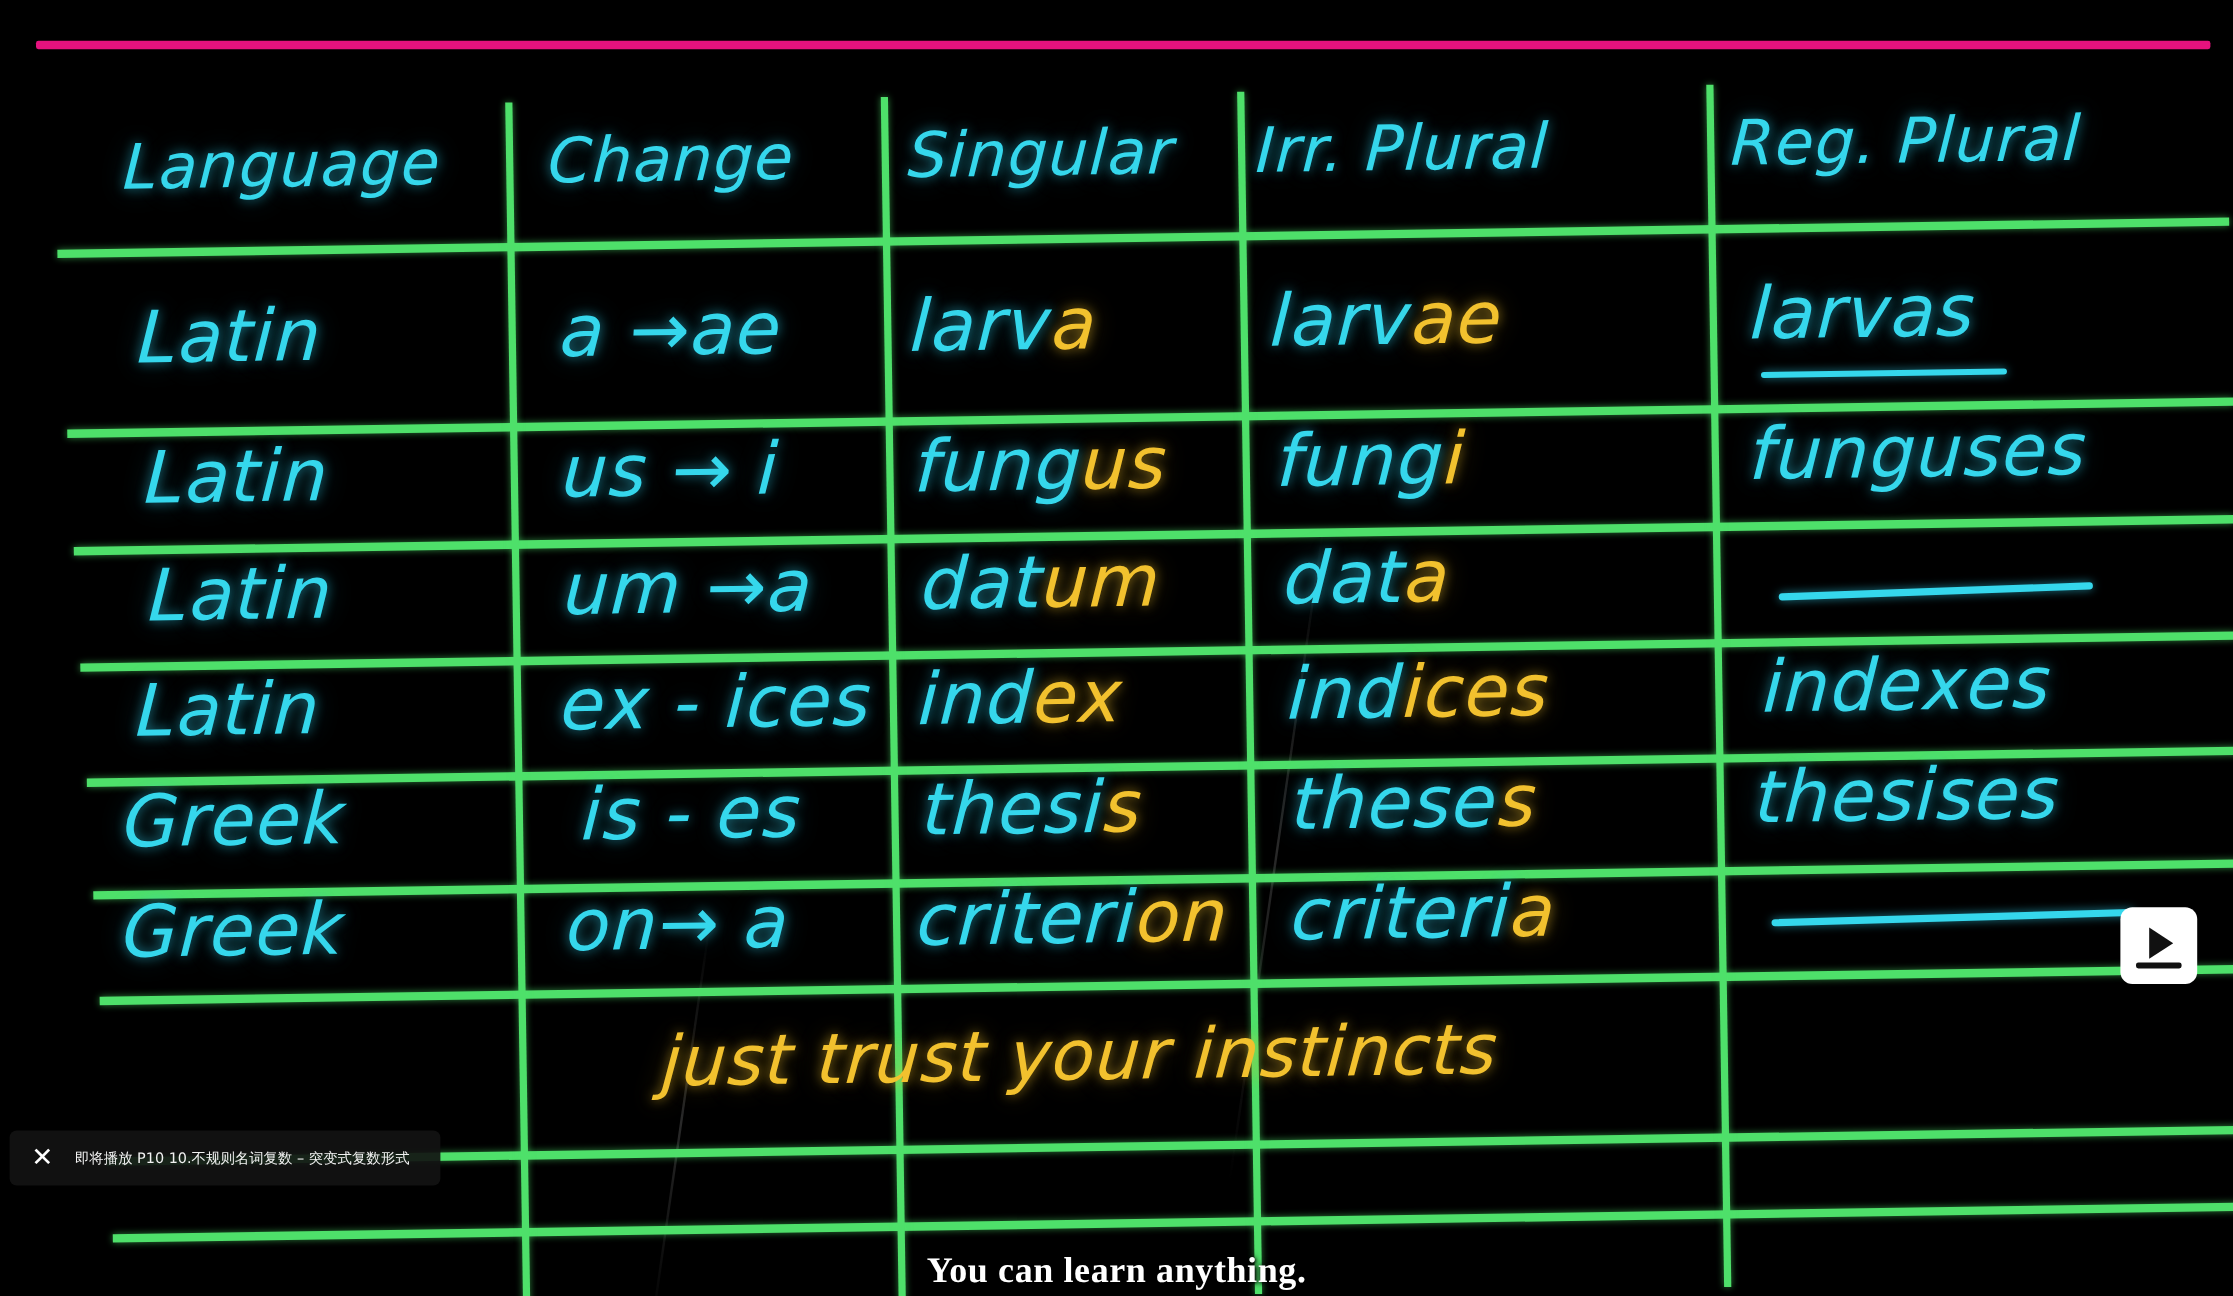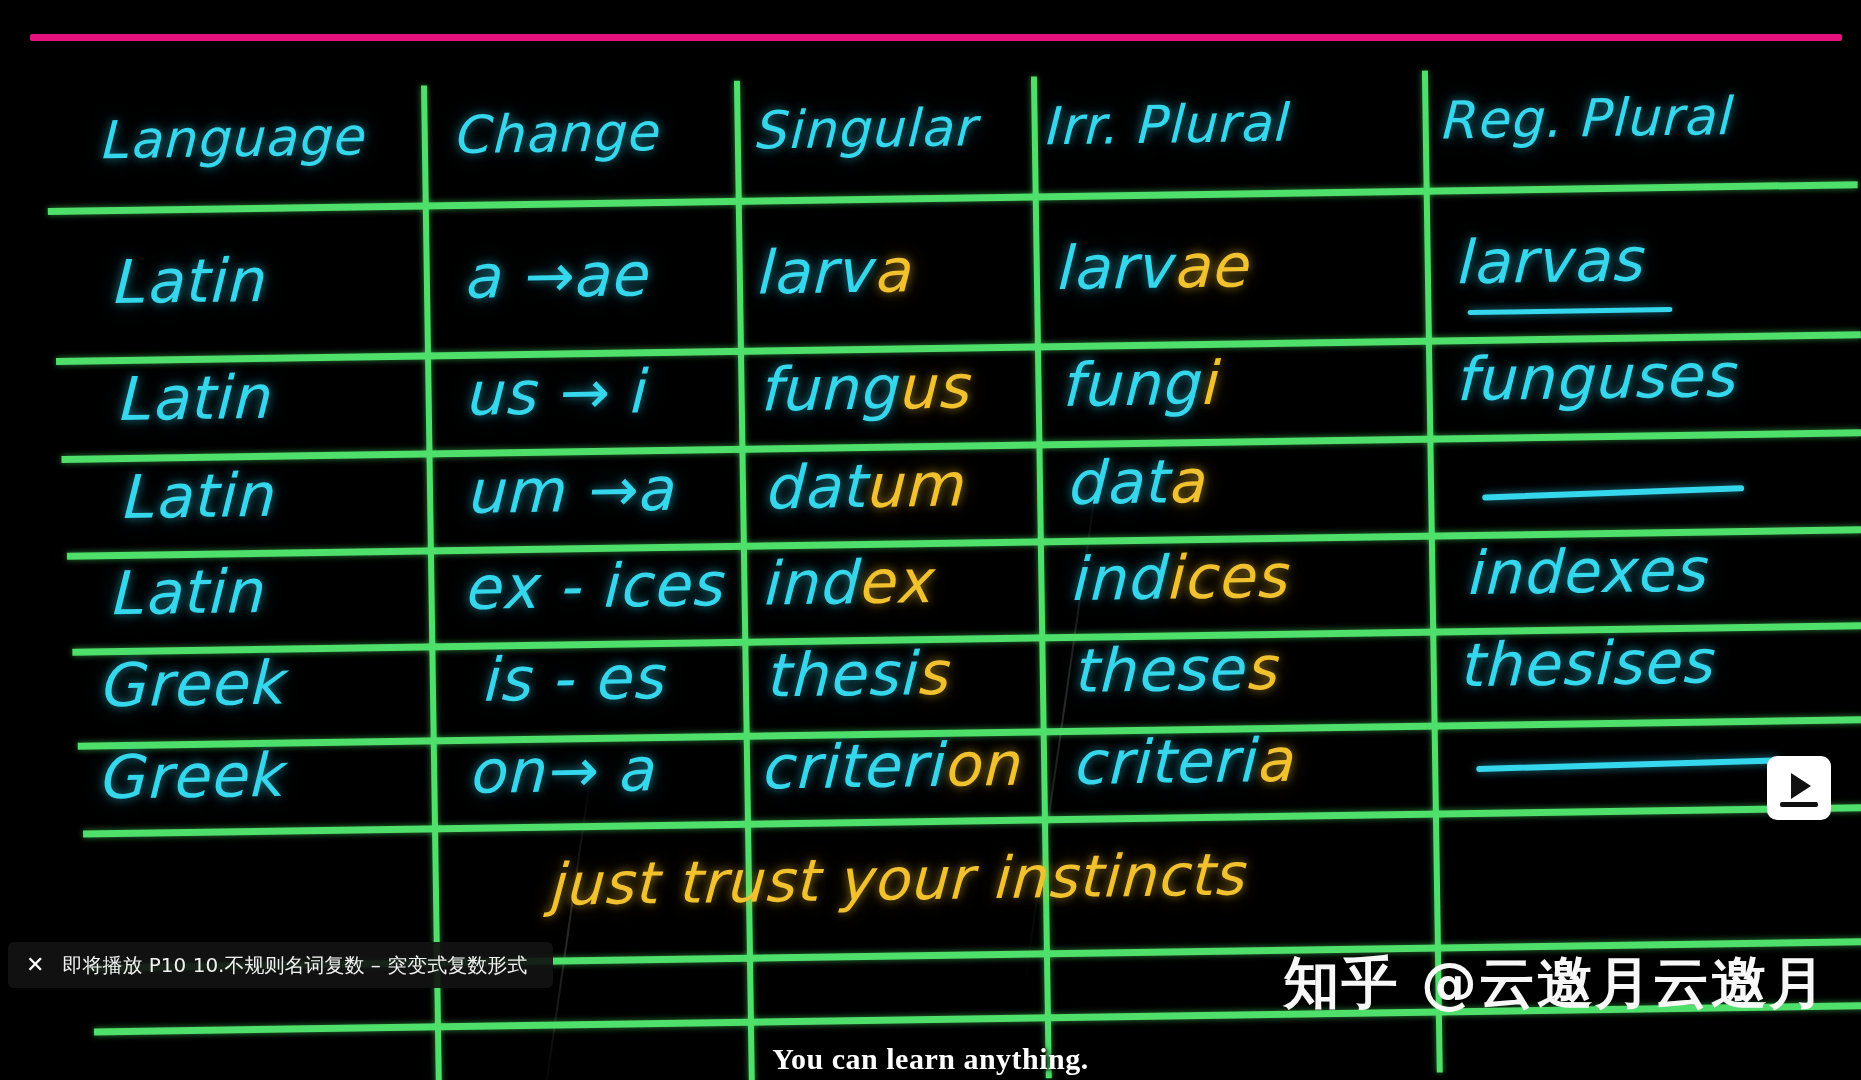--- a/index.html
+++ b/index.html
@@ -135,21 +135,21 @@
   .upnext-close {
     color: #fff;
     font-size: 22px;
     line-height: 1;
     font-weight: 400;
     cursor: pointer;
     user-select: none;
   }
   .upnext-text {
     color: #f1f1f1;
-    font-size: 20px;
+    font-size: 12px;
     white-space: nowrap;
     font-family: "DejaVu Sans", sans-serif;
   }
 
   
   .caption {
     position: absolute;
     left: 0;
     right: 0;
     bottom: 4px;
@@ -352,17 +352,16 @@
   <div class="player-badge">
     <div class="tri"></div>
     <div class="bar"></div>
   </div>
 
   <div class="upnext">
     <span class="upnext-close">✕</span>
     <span class="upnext-text">即将播放 P10 10.不规则名词复数 – 突变式复数形式</span>
   </div>
 
-  <div class="watermark">知乎 @云邀月云邀月</div>
 
   <div class="caption">You can learn anything.</div>
 
 </div>
 
 </body></html>

